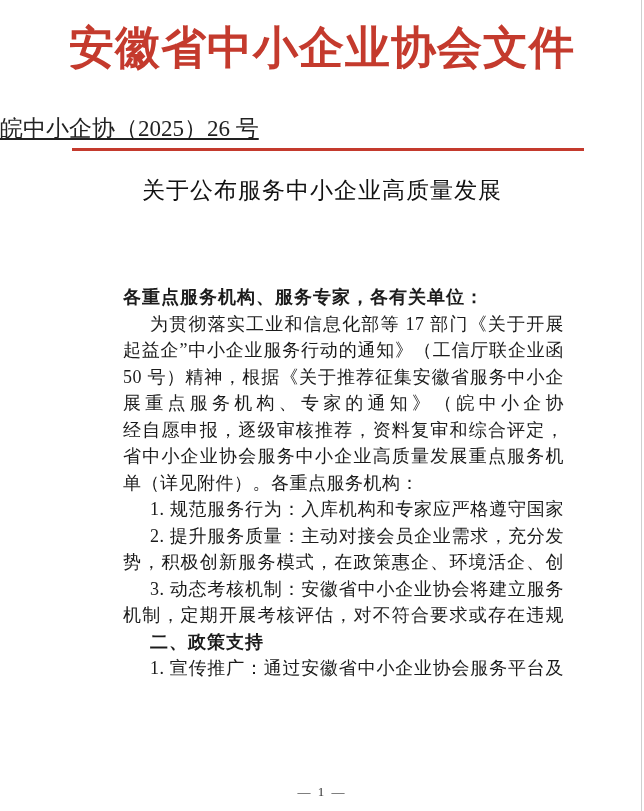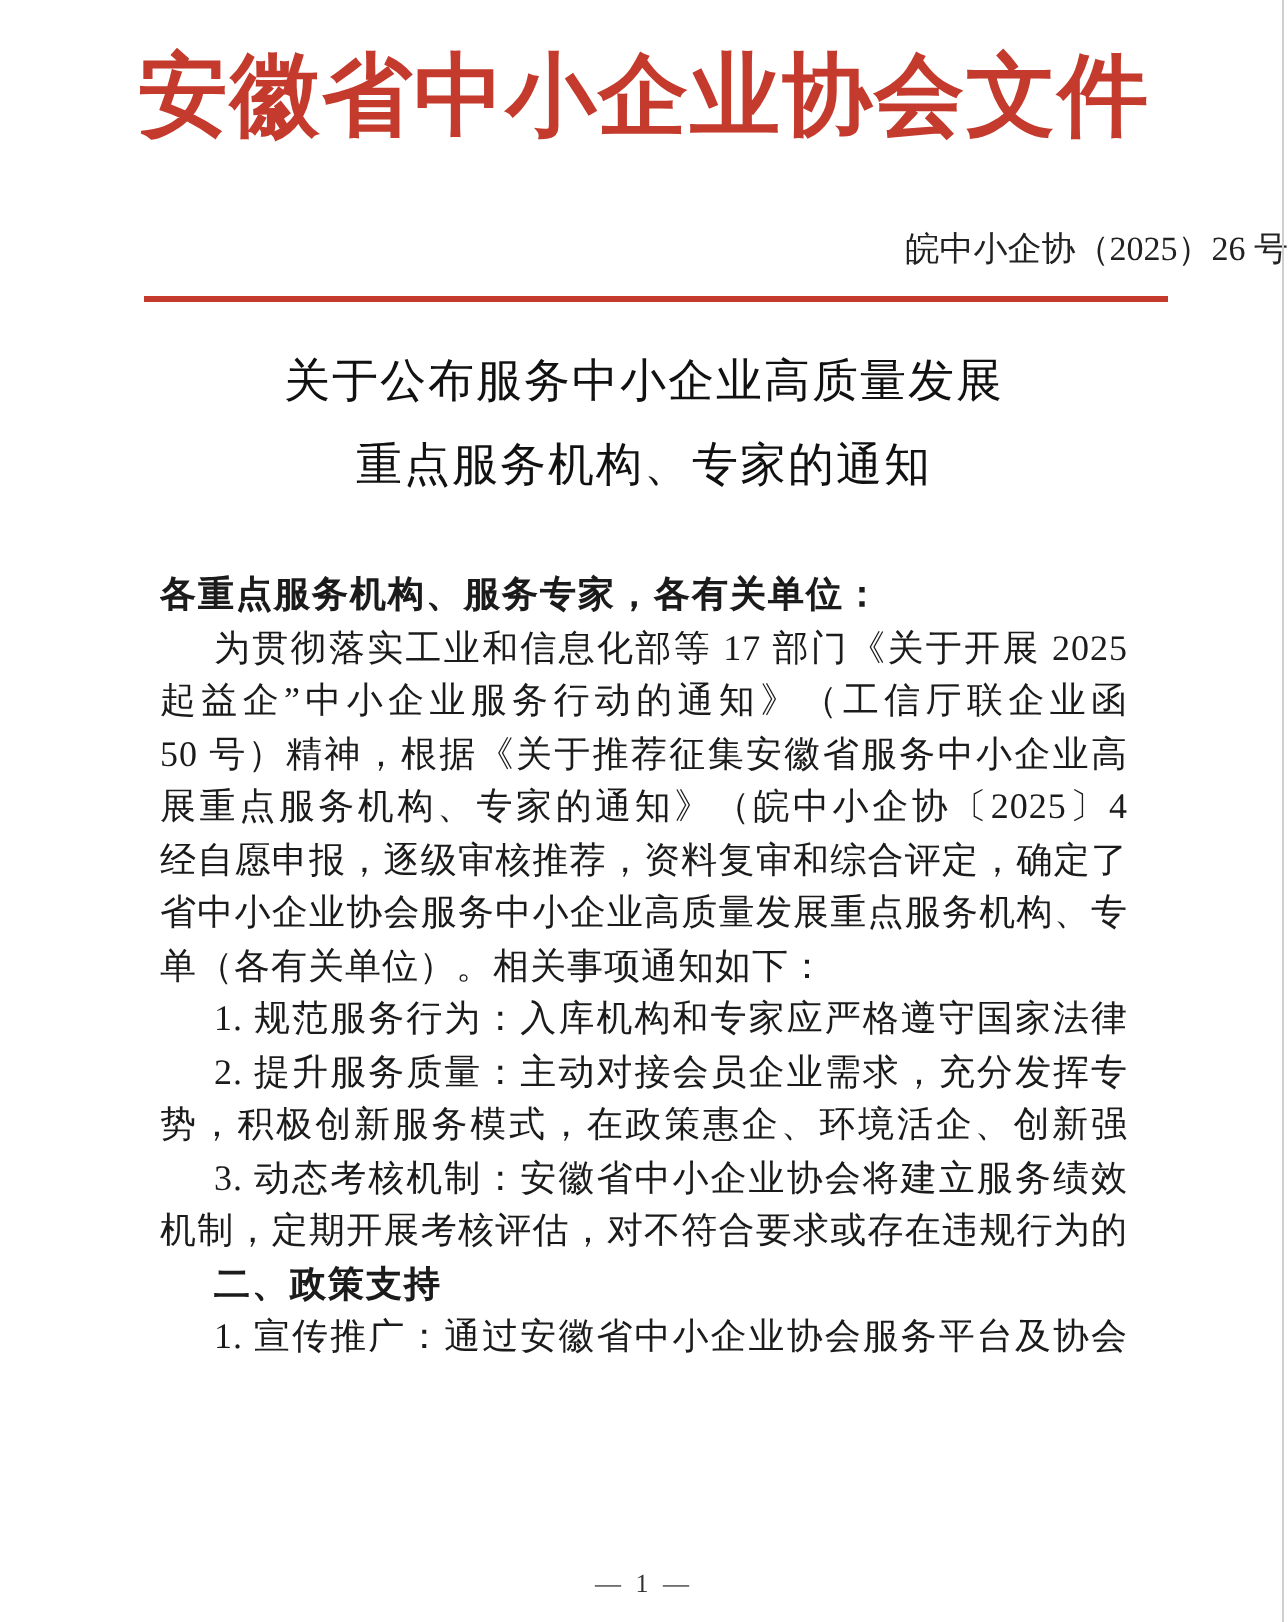--- a/index.html
+++ b/index.html
@@ -21,23 +21,24 @@
   .header-title {
     position: absolute; top: 18px; left: 0; width: 100%;
     text-align: center;
     font-size: 45px;
     font-weight: bold;
     letter-spacing: 1px;
     color: var(--accent);
   }
   .doc-number {
     position: absolute; top: 113px; left: 0; width: 100%;
-    text-align: right;
-    font-size: 17px;
+    text-align: left;
+    font-size: 23px;
     color: #222222;
+    text-decoration: underline;
   }
   .red-rule {
     position: absolute; top: 148px; left: 72px;
     width: 512px; height: 3px;
     background: var(--accent);
   }
   .doc-title {
     position: absolute; top: 170px; left: 0; width: 100%;
     text-align: center;
     font-size: 23px;
@@ -46,21 +47,21 @@
     letter-spacing: 1px;
     color: #111111;
   }
   .body-block {
     position: absolute; top: 284px; left: 80px;
     width: 484px;
     font-size: 18px;
     line-height: 26.5px;
     color: #1b1b1b;
   }
-  .ln { height: 26.5px; overflow: hidden; letter-spacing: 0.5px; }
+  .ln { height: 26.5px; overflow: hidden; letter-spacing: 0.5px; margin-left: 43px; }
   .ind { padding-left: 27px; }
   .b { font-weight: bold; letter-spacing: 1px; }
   .fill { text-align: justify; text-align-last: justify; }
   .page-number {
     position: absolute; top: 784px; left: 0; width: 100%;
     text-align: center;
     font-size: 13px;
     letter-spacing: 2px;
     color: #333333;
   }
@@ -71,32 +72,31 @@
 <div class="page">
 
   <div class="header-title">安徽省中小企业协会文件</div>
 
   <div class="doc-number">皖中小企协（2025）26 号</div>
 
   <div class="red-rule"></div>
 
   <div class="doc-title">
     <div>关于公布服务中小企业高质量发展</div>
-    <div>重点服务机构、专家的通知</div>
   </div>
 
   <div class="body-block">
     <div class="ln b">各重点服务机构、服务专家，各有关单位：</div>
     <div class="ln ind fill">为贯彻落实工业和信息化部等 17 部门《关于开展 2025 年“一</div>
     <div class="ln fill">起益企”中小企业服务行动的通知》（工信厅联企业函〔2025〕</div>
     <div class="ln fill">50 号）精神，根据《关于推荐征集安徽省服务中小企业高质量发</div>
     <div class="ln fill">展重点服务机构、专家的通知》（皖中小企协〔2025〕4 号），</div>
     <div class="ln fill">经自愿申报，逐级审核推荐，资料复审和综合评定，确定了安徽</div>
     <div class="ln fill">省中小企业协会服务中小企业高质量发展重点服务机构、专家名</div>
-    <div class="ln">单（各有关单位）。相关事项通知如下：</div>
+    <div class="ln">单（详见附件）。各重点服务机构：</div>
     <div class="ln ind fill">1. 规范服务行为：入库机构和专家应严格遵守国家法律法规，</div>
     <div class="ln ind fill">2. 提升服务质量：主动对接会员企业需求，充分发挥专业优</div>
     <div class="ln fill">势，积极创新服务模式，在政策惠企、环境活企、创新强企、人</div>
     <div class="ln ind fill">3. 动态考核机制：安徽省中小企业协会将建立服务绩效评价</div>
     <div class="ln fill">机制，定期开展考核评估，对不符合要求或存在违规行为的机构</div>
     <div class="ln ind b">二、政策支持</div>
     <div class="ln ind fill">1. 宣传推广：通过安徽省中小企业协会服务平台及协会所协</div>
   </div>
 
   <div class="page-number">— 1 —</div>

